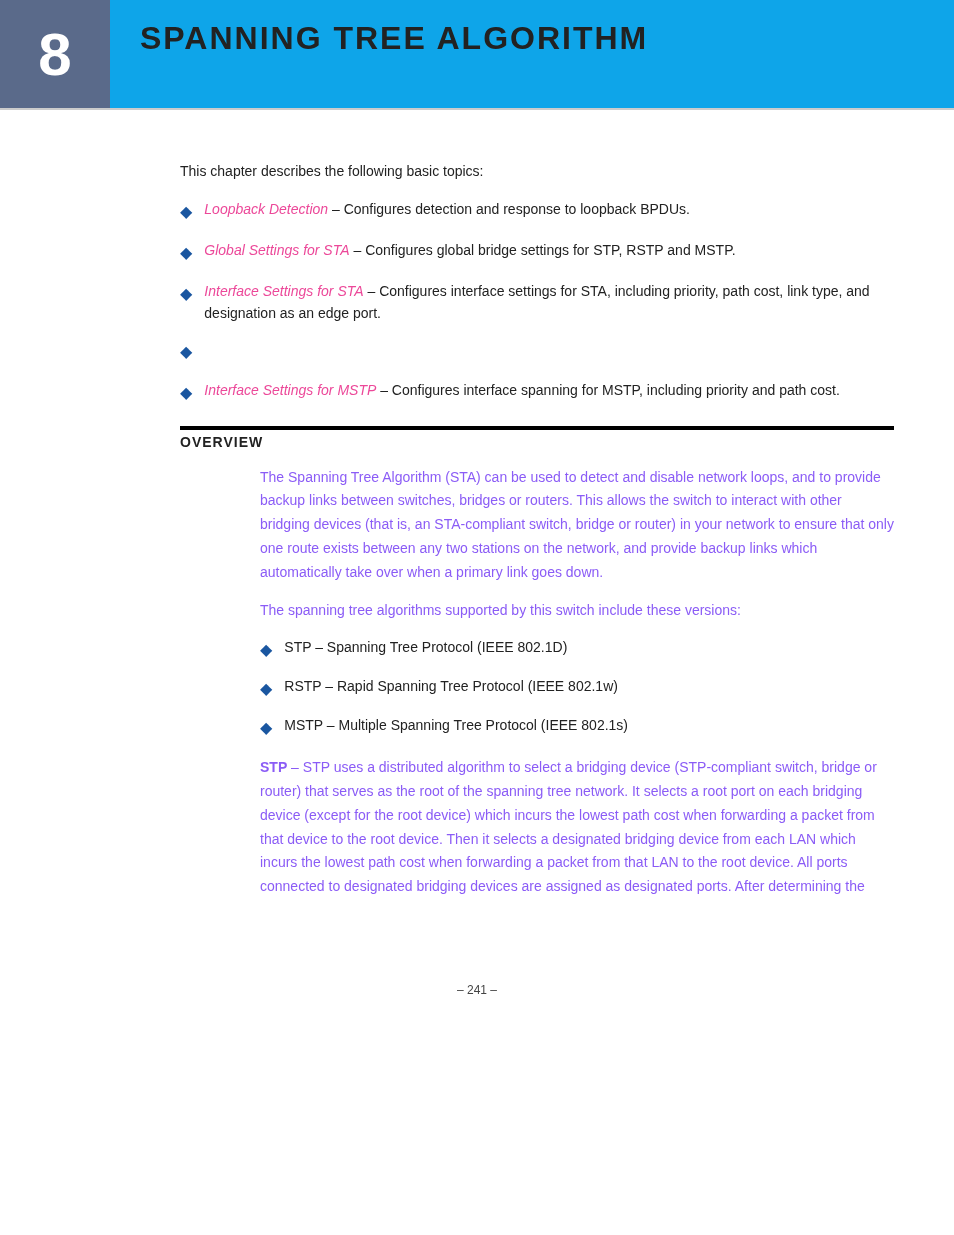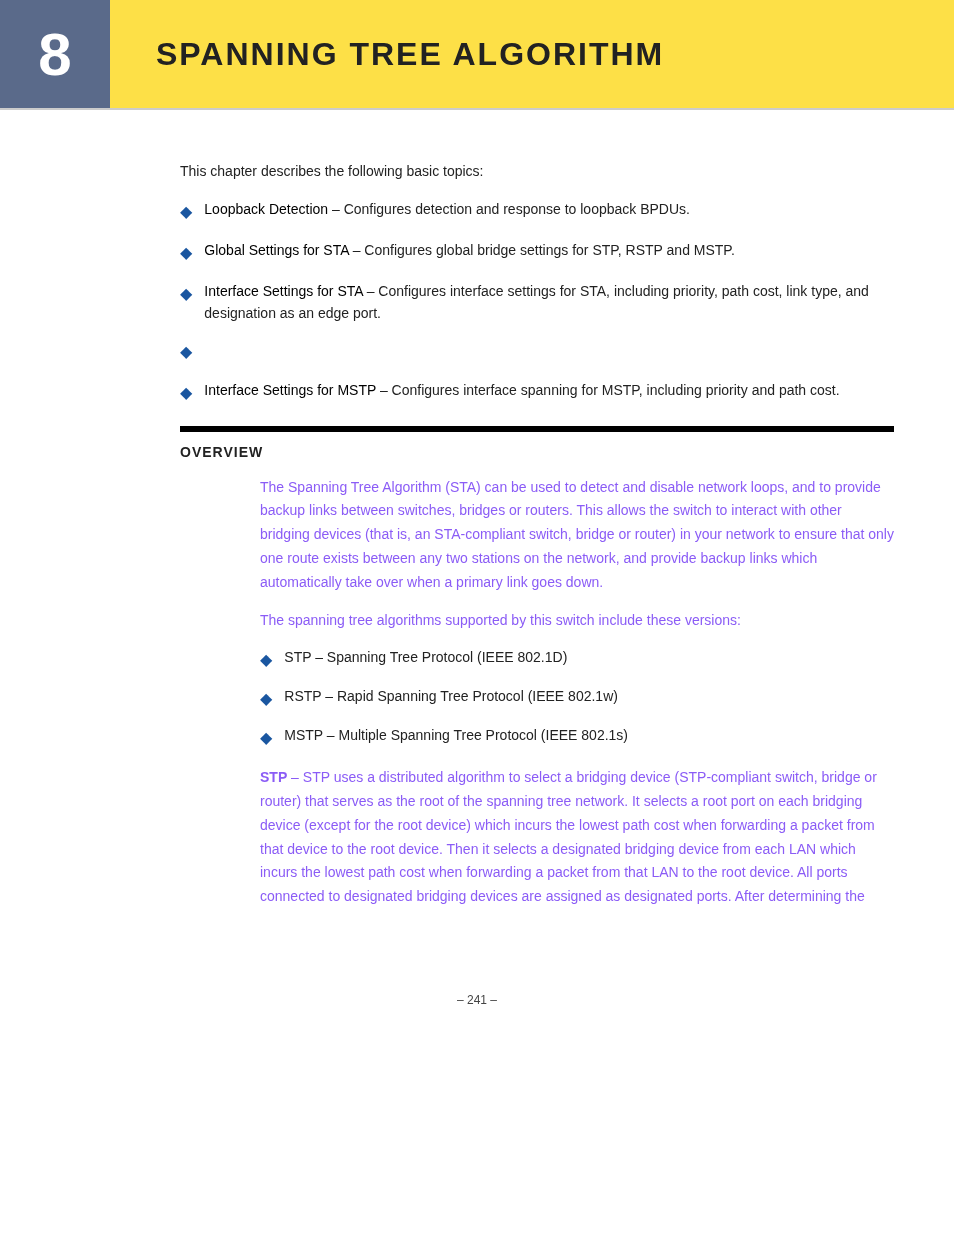--- a/index.html
+++ b/index.html
@@ -42,23 +42,22 @@
       min-width: 110px;
       display: flex;
       align-items: center;
       justify-content: center;
       padding: 10px;
     }
 
     .chapter-title-box {
       flex: 1;
       display: flex;
-      align-items: center;
-      padding: 20px 46px;
-      background: #fde047;
+      padding: 20px 30px;
+      background: #0ea5e9;
     }
 
     .chapter-title {
       font-size: 32px;
       font-weight: bold;
       color: #222222;
       letter-spacing: 2px;
       font-variant: small-caps;
       text-transform: uppercase;
     }
@@ -95,30 +94,31 @@
       margin-right: 12px;
       margin-top: 1px;
       flex-shrink: 0;
     }
 
     .bullet-content {
       flex: 1;
     }
 
     .link-text {
-      color: #000000;
+      color: #ec4899;
       text-decoration: none;
       cursor: pointer;
+      font-style: italic;
     }
 
     
     .overview-section {
-      border-top: 6px solid #000000;
+      border-top: 4px solid #000000;
       margin-top: 20px;
-      padding-top: 12px;
+      padding-top: 4px;
     }
 
     .section-heading {
       font-size: 14px;
       font-weight: bold;
       color: #222222;
       font-variant: small-caps;
       text-transform: uppercase;
       letter-spacing: 1px;
       margin-bottom: 16px;

